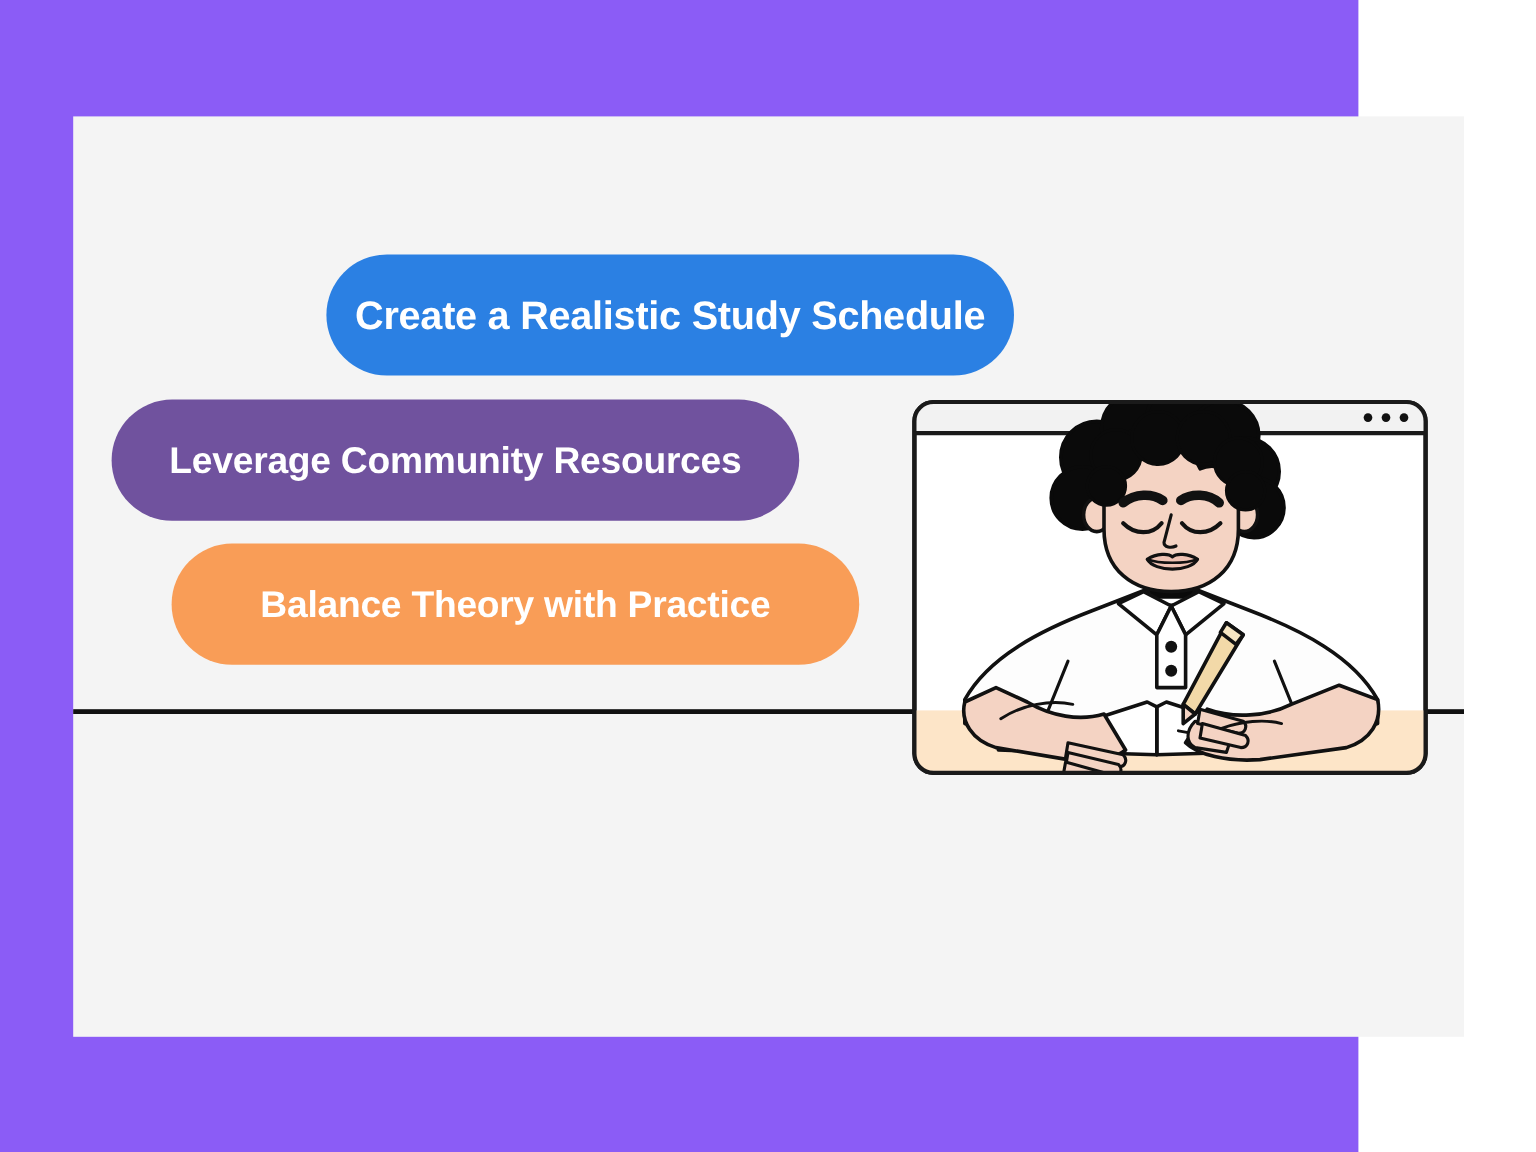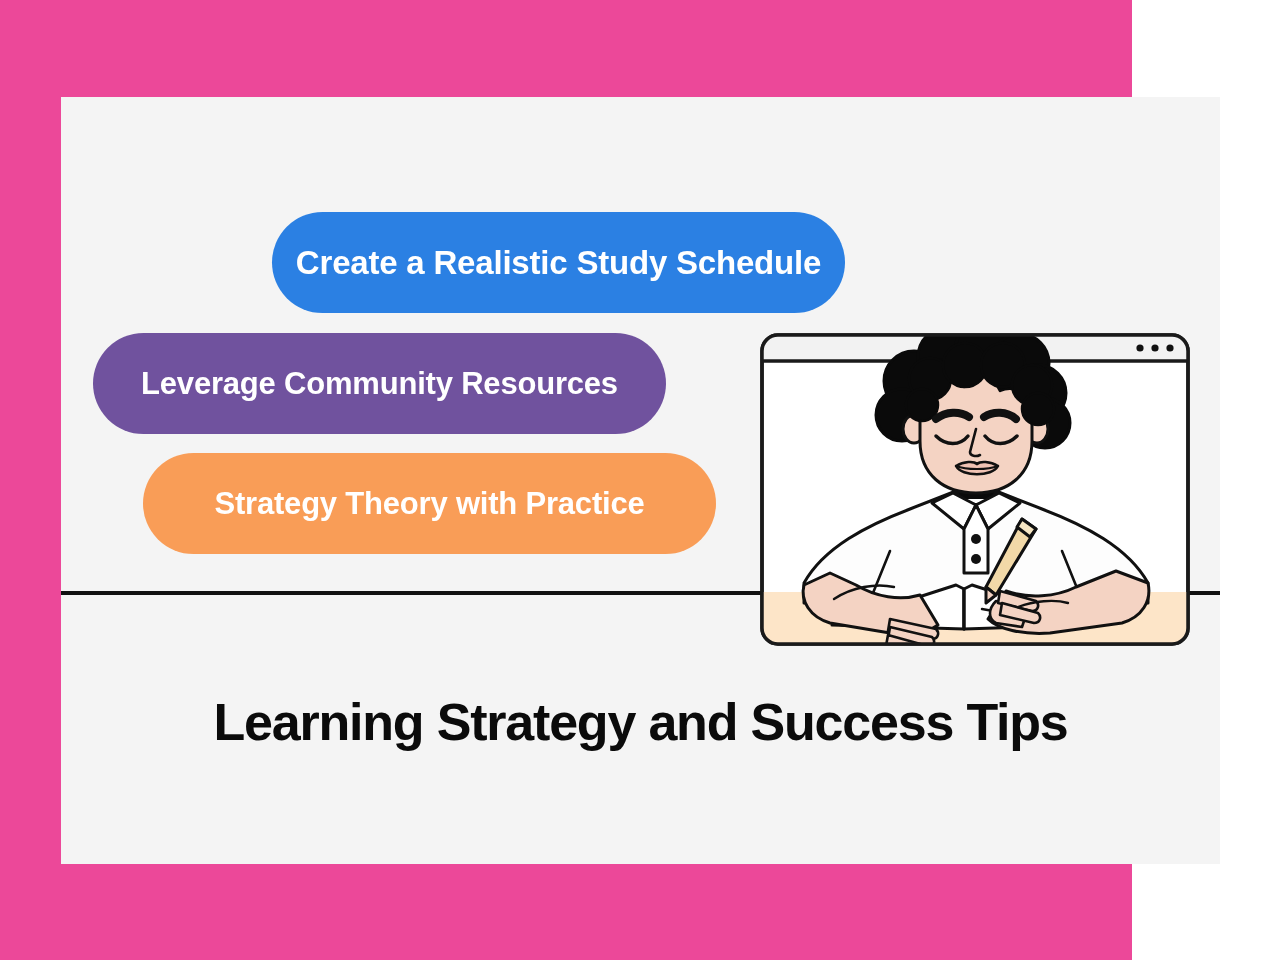--- a/index.html
+++ b/index.html
@@ -15,21 +15,21 @@
     font-family: "Liberation Sans", sans-serif;
     -webkit-font-smoothing: antialiased;
   }
 
   
   #canvas {
     position: absolute;
     left: 0; top: 0;
     width: 1132px;
     height: 960px;
-    background: #ec4899;
+    background: #8b5cf6;
   }
 
   #panel {
     position: absolute;
     left: 61px;
     top: 97px;
     width: 1159px;
     height: 767px;
     background: #f4f4f4;
   }
@@ -128,21 +128,21 @@
 
   <div class="pill" id="pill-schedule">
     <span>Create a Realistic Study Schedule</span>
   </div>
 
   <div class="pill" id="pill-community">
     <span>Leverage Community Resources</span>
   </div>
 
   <div class="pill" id="pill-practice">
-    <span>Strategy Theory with Practice</span>
+    <span>Balance Theory with Practice</span>
   </div>
 
   <div id="illustration-card">
     <svg viewBox="0 0 430 313" xmlns="http://www.w3.org/2000/svg">
       <defs>
         <clipPath id="cardClip">
           <rect x="2" y="2" width="426" height="309" rx="16" ry="16"></rect>
         </clipPath>
       </defs>
 
@@ -295,15 +295,14 @@
             <path d="M258,274 C274,268 294,266 308,270" fill="none" stroke="#111111" stroke-width="2.4"></path>
           </g>
 
         </g>
       </g>
 
       <rect x="2" y="2" width="426" height="309" rx="16" ry="16" fill="none" stroke="#1a1a1a" stroke-width="3.5"></rect>
     </svg>
   </div>
 
-  <div id="title">Learning Strategy and Success Tips</div>
 
 </div>
 
 </body></html>

